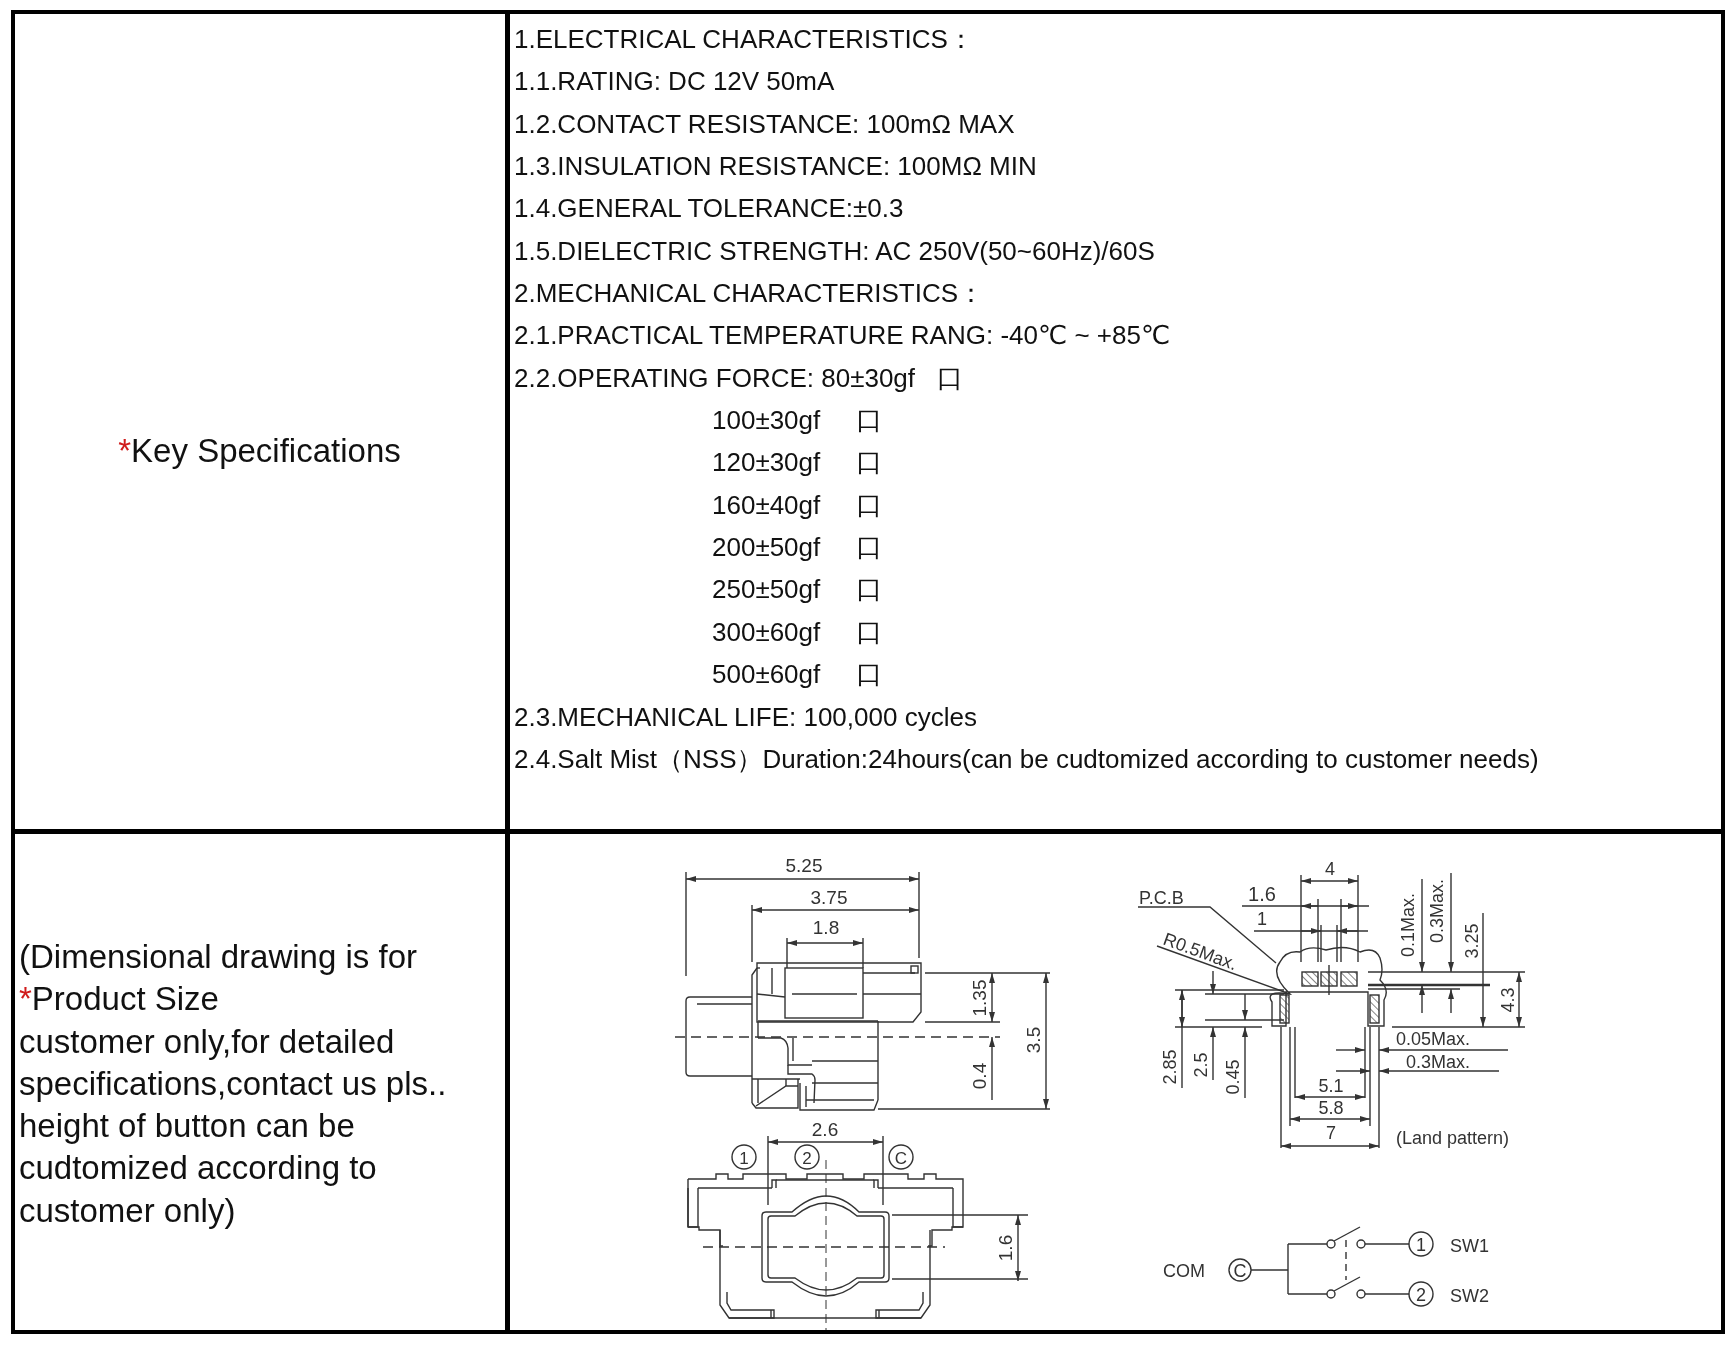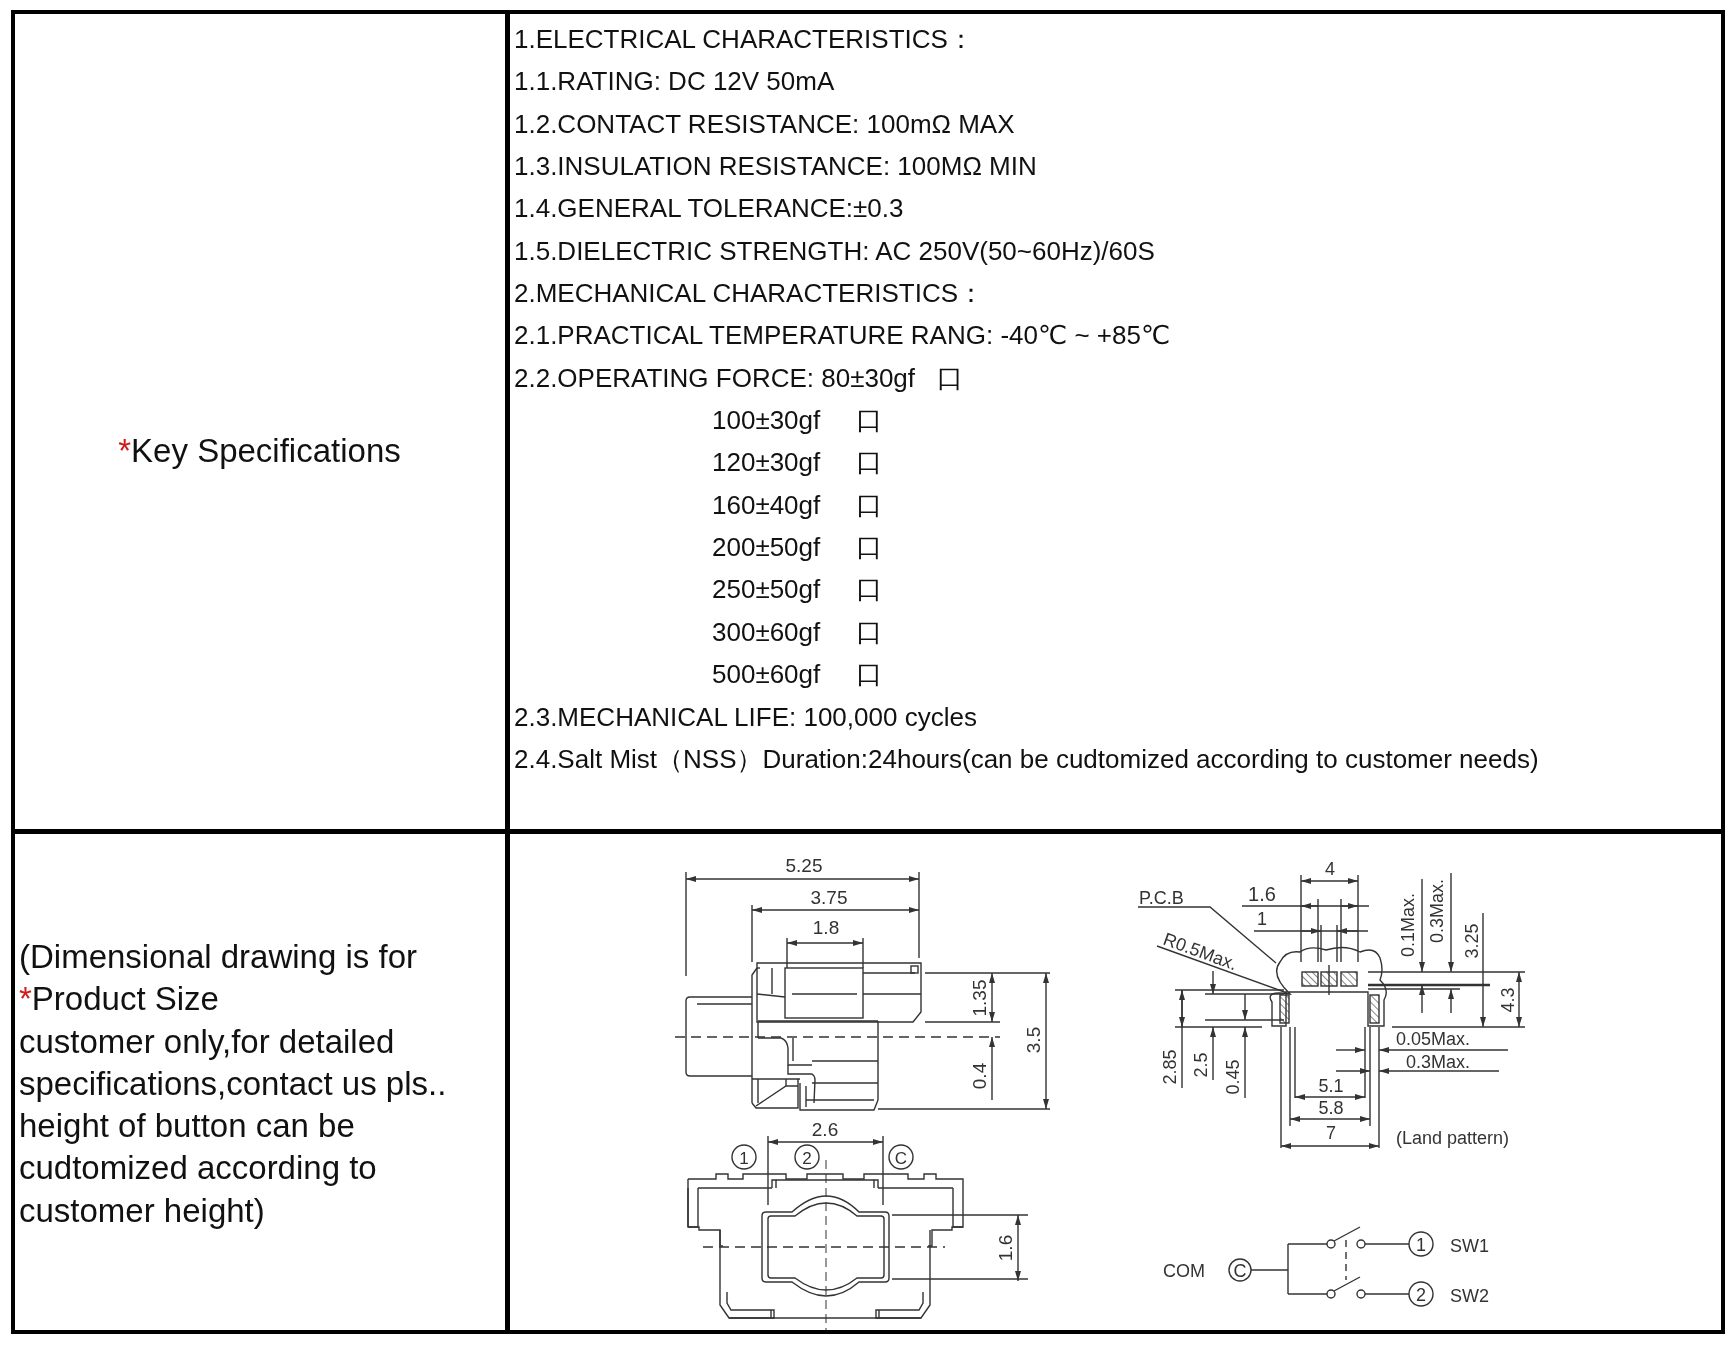--- a/index.html
+++ b/index.html
@@ -72,21 +72,21 @@
   <div class="spec-wrap" style="width:1190px;">2.4.Salt Mist（NSS）Duration:24hours(can be cudtomized according to customer needs)</div>
 </div>
 
 <div class="cell-label" id="size-label">
   <div>(Dimensional drawing is for</div>
   <div><span class="star">*</span><span>Product Size</span></div>
   <div>customer only,for detailed</div>
   <div>specifications,contact us pls..</div>
   <div>height of button can be</div>
   <div>cudtomized according to</div>
-  <div>customer height)</div>
+  <div>customer only)</div>
 </div>
 
 <svg class="drawing" viewBox="0 0 1735 1347" xmlns="http://www.w3.org/2000/svg">
   <defs>
     <marker id="arr" markerWidth="10" markerHeight="6" refX="10" refY="3" orient="auto-start-reverse" markerUnits="userSpaceOnUse">
       <path d="M0,0 L10,3 L0,6 z" fill="#333"></path>
     </marker>
     <pattern id="hatch" width="5" height="5" patternUnits="userSpaceOnUse" patternTransform="rotate(-45)">
       <line x1="0" y1="0" x2="0" y2="5" stroke="#333" stroke-width="1.2"></line>
     </pattern>

